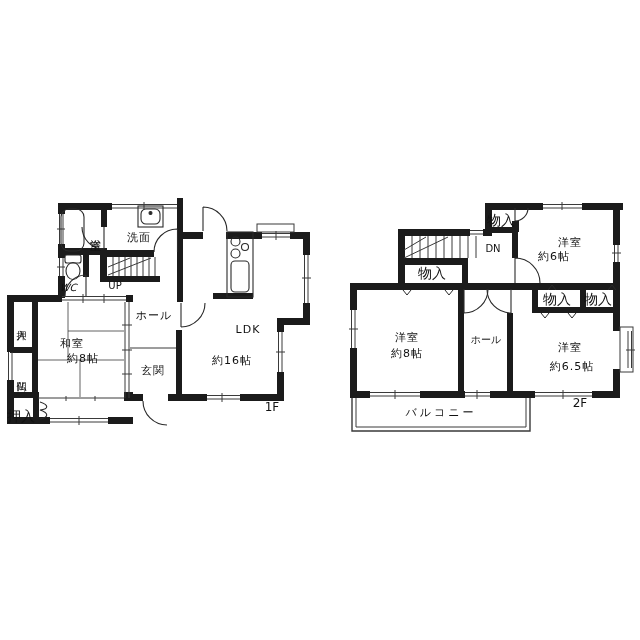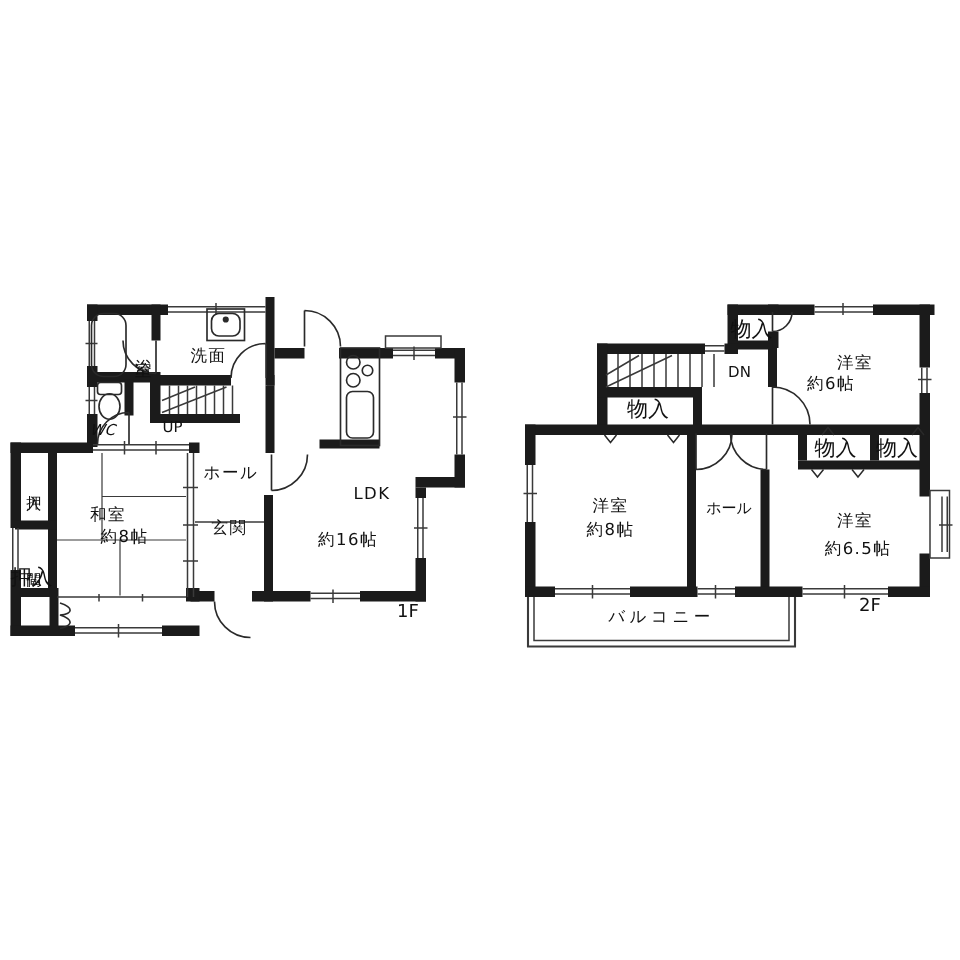--- a/index.html
+++ b/index.html
@@ -5,21 +5,21 @@
   html,body{margin:0;padding:0;background:#ffffff;}
   #canvas{position:relative;width:640px;height:640px;background:#ffffff;overflow:hidden;
           font-family:"DejaVu Sans","Liberation Sans",sans-serif;color:#111;}
   #plan-svg{position:absolute;left:0;top:0;}
   .lbl{position:absolute;transform:translate(-50%,-50%);white-space:nowrap;
        font-size:11px;color:#111;letter-spacing:1px;line-height:1;}
   .lbl.small{font-size:10px;letter-spacing:0;}
   .lbl.tiny{font-size:14px;letter-spacing:0;}
   .lbl.vert{writing-mode:vertical-rl;text-orientation:upright;letter-spacing:0;}
   .lbl.floor{font-size:12px;letter-spacing:0;}
-  .lbl.balc{letter-spacing:3px;font-family:Liberation Serif, serif;}
+  .lbl.balc{letter-spacing:3px;}
   .lbl.wc{font-style:italic;transform:translate(-50%,-50%) skewX(-8deg);}
 </style>
 </head>
 <body>
 
 <div id="canvas">
 
 <svg id="plan-svg" width="640" height="640" viewBox="0 0 640 640">
   <g fill="#1b1b1b" stroke="none">
 
@@ -195,22 +195,22 @@
 <div class="lbl" style="left:139px;top:237px">洗面</div>
 <div class="lbl wc small" style="left:69px;top:288px">WC</div>
 <div class="lbl small" style="left:115px;top:286px">UP</div>
 <div class="lbl" style="left:154px;top:315px">ホール</div>
 <div class="lbl" style="left:248px;top:329px">LDK</div>
 <div class="lbl" style="left:232px;top:360px">約16帖</div>
 <div class="lbl" style="left:72px;top:343px">和室</div>
 <div class="lbl" style="left:83px;top:358px">約8帖</div>
 <div class="lbl vert small" style="left:21px;top:322px">押入</div>
 <div class="lbl vert small" style="left:21px;top:374px">仏間</div>
-<div class="lbl tiny" style="left:21px;top:385px">押入</div>
-<div class="lbl" style="left:153px;top:352px">玄関</div>
+<div class="lbl tiny" style="left:21px;top:416px">押入</div>
+<div class="lbl" style="left:153px;top:370px">玄関</div>
 <div class="lbl floor" style="left:272px;top:407px">1F</div>
 
 <div class="lbl tiny" style="left:501px;top:220px">物入</div>
 <div class="lbl small" style="left:493px;top:249px">DN</div>
 <div class="lbl tiny" style="left:432px;top:273px">物入</div>
 <div class="lbl" style="left:570px;top:242px">洋室</div>
 <div class="lbl" style="left:554px;top:256px">約6帖</div>
 <div class="lbl" style="left:407px;top:337px">洋室</div>
 <div class="lbl" style="left:407px;top:353px">約8帖</div>
 <div class="lbl small" style="left:486px;top:340px">ホール</div>

